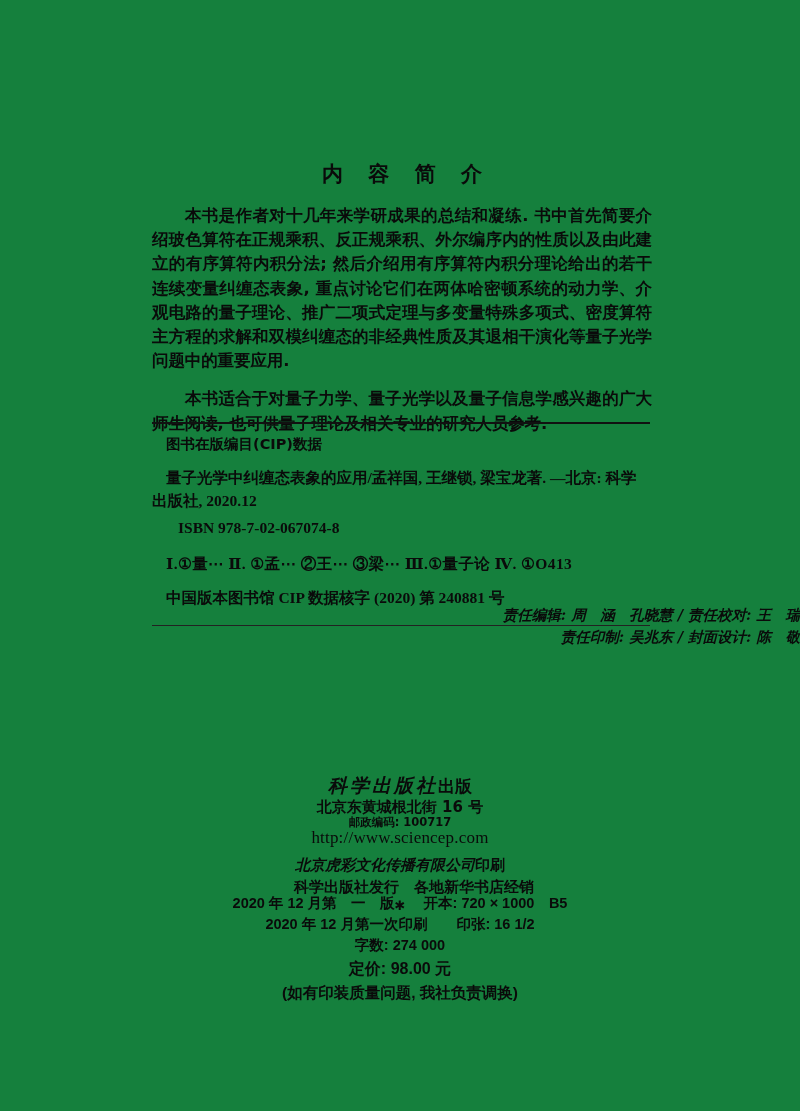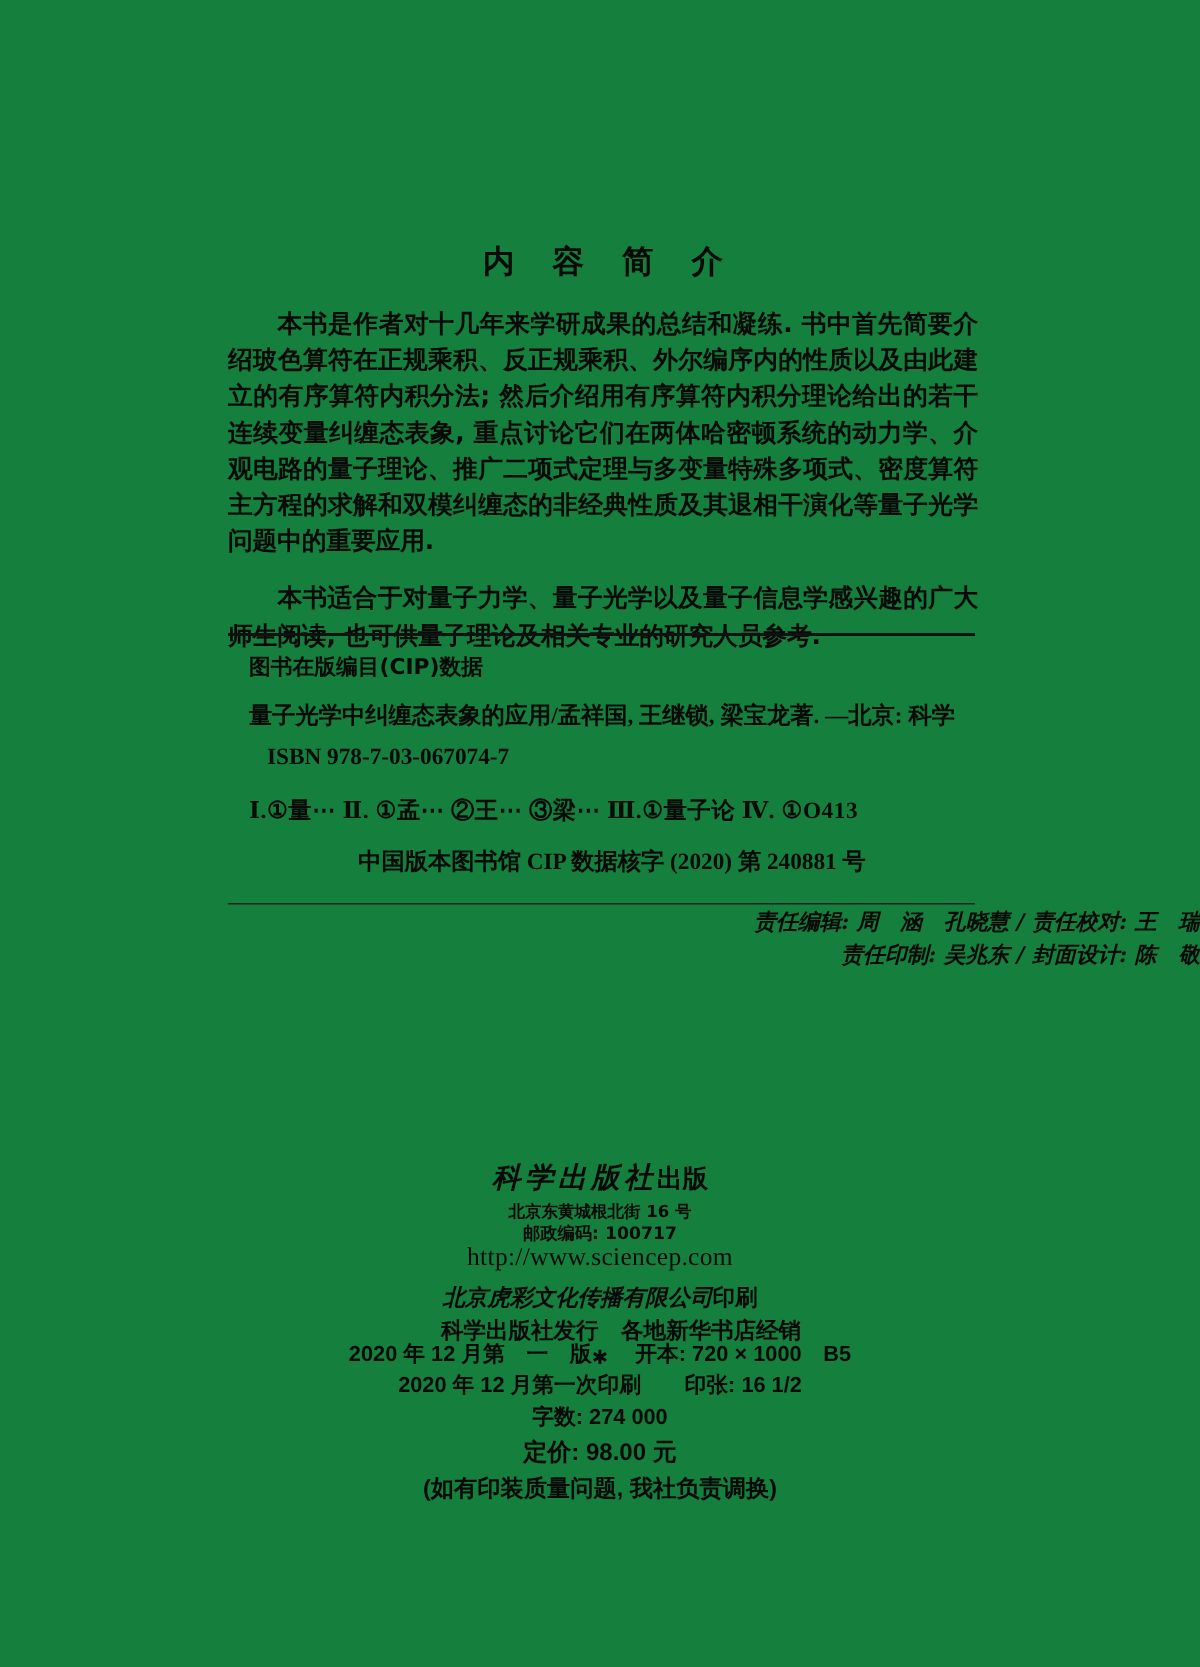--- a/index.html
+++ b/index.html
@@ -100,21 +100,20 @@
     margin-bottom: 13px;
   }
   .cip-class {
     padding-left: 14px;
     margin-bottom: 11px;
     letter-spacing: 0.4px;
   }
   .cip-verify {
     padding-left: 14px;
     margin-bottom: 16px;
-    text-align: center;
   }
 
   
   .credits {
     position: absolute;
     left: 4px;
     right: 0;
     top: 604px;
     text-align: right;
     font-family: "DejaVu Serif", "Liberation Serif", serif;
@@ -143,21 +142,21 @@
     line-height: 23px;
     white-space: pre;
   }
   .pub-logo .tail {
     font-style: normal;
     letter-spacing: 0px;
     font-family: "DejaVu Sans", "Liberation Sans", sans-serif;
     font-size: 17px;
   }
   .pub-addr {
-    font-size: 11px;
+    font-size: 15px;
     font-weight: bold;
     line-height: 15px;
     font-family: "DejaVu Sans", "Liberation Sans", sans-serif;
     margin-top: 2px;
   }
   .pub-zip {
     font-size: 11.5px;
     font-weight: bold;
     line-height: 15px;
     font-family: "DejaVu Sans", "Liberation Sans", sans-serif;
@@ -229,22 +228,23 @@
     <h1 class="summary-heading">内 容 简 介</h1>
     <p class="summary-para">本书是作者对十几年来学研成果的总结和凝练. 书中首先简要介绍玻色算符在正规乘积、反正规乘积、外尔编序内的性质以及由此建立的有序算符内积分法; 然后介绍用有序算符内积分理论给出的若干连续变量纠缠态表象, 重点讨论它们在两体哈密顿系统的动力学、介观电路的量子理论、推广二项式定理与多变量特殊多项式、密度算符主方程的求解和双模纠缠态的非经典性质及其退相干演化等量子光学问题中的重要应用.</p>
     <p class="summary-para">本书适合于对量子力学、量子光学以及量子信息学感兴趣的广大师生阅读, 也可供量子理论及相关专业的研究人员参考.</p>
   </section>
 
   <section class="cip-block">
     <hr class="rule-thick">
     <div class="cip-title">图书在版编目(CIP)数据</div>
     <div class="cip-line cip-entry">
       <span>量子光学中纠缠态表象的应用/孟祥国, 王继锁, 梁宝龙著. —北京: 科学</span>
+      <span class="cont">出版社, 2020.12</span>
     </div>
-    <div class="cip-line cip-isbn">ISBN 978-7-03-067074-7</div>
+    <div class="cip-line cip-isbn">ISBN 978-7-02-067074-8</div>
     <div class="cip-line cip-class">Ⅰ.①量⋯  Ⅱ. ①孟⋯ ②王⋯ ③梁⋯  Ⅲ.①量子论  Ⅳ. ①O413</div>
     <div class="cip-line cip-verify">中国版本图书馆 CIP 数据核字 (2020) 第 240881 号</div>
     <hr class="rule-thin">
   </section>
 
   <section class="credits">
     <div>责任编辑: 周　涵　孔晓慧 / 责任校对: 王　瑞</div>
     <div>责任印制: 吴兆东 / 封面设计: 陈　敬</div>
   </section>
 

